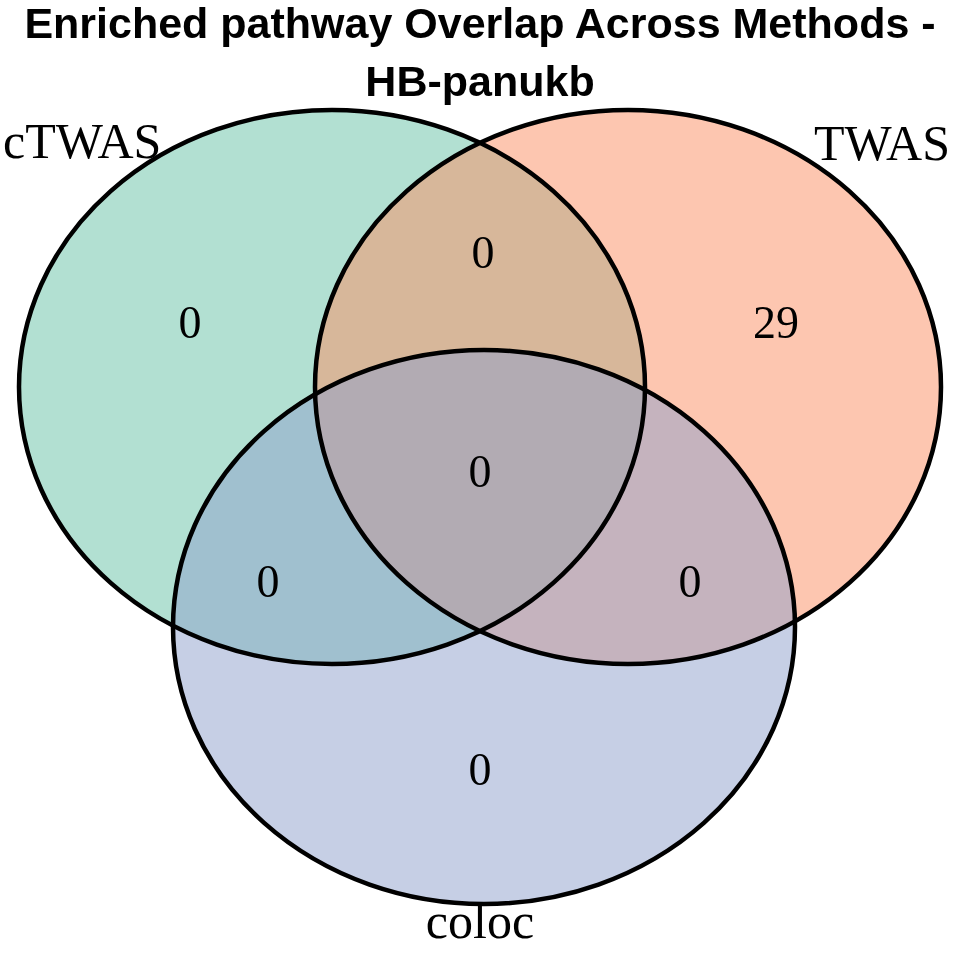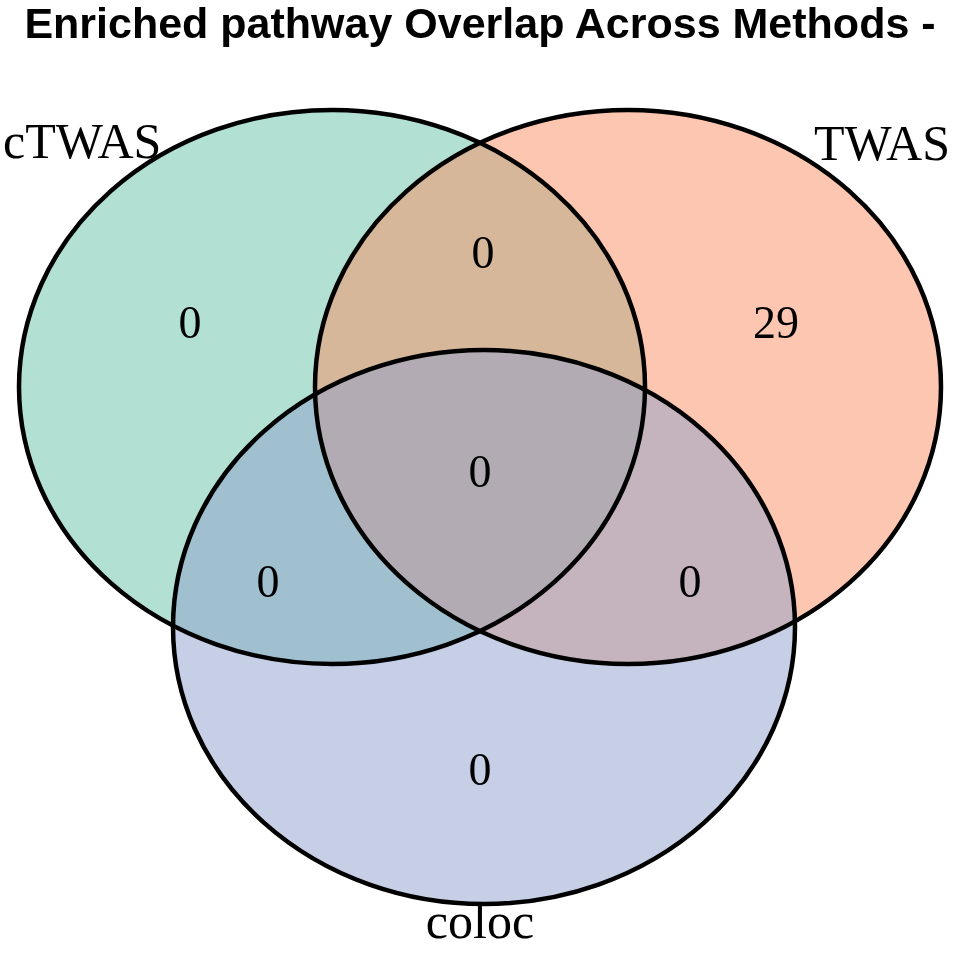--- a/index.html
+++ b/index.html
@@ -45,20 +45,21 @@
     fill: #000000;
   }
 </style>
 </head>
 <body>
 
 <div class="canvas">
 
   <div class="title">
     <div>Enriched pathway Overlap Across Methods -</div>
+    <div>HB-panukb</div>
   </div>
 
   <svg class="venn-svg" width="960" height="960" viewBox="0 0 960 960">
 
     <ellipse cx="332" cy="387" rx="313" ry="277" fill-opacity="0.5" stroke="none" fill="#66c2a5"></ellipse>
     <ellipse cx="628" cy="387" rx="313" ry="277" fill-opacity="0.5" stroke="none" fill="#fc8d62"></ellipse>
     <ellipse cx="484" cy="627" rx="311" ry="277" fill-opacity="0.5" stroke="none" fill="#8da0cb"></ellipse>
 
     <ellipse cx="332" cy="387" rx="313" ry="277" fill="none" stroke-width="4.5" stroke="#000000"></ellipse>
     <ellipse cx="628" cy="387" rx="313" ry="277" fill="none" stroke-width="4.5" stroke="#000000"></ellipse>

